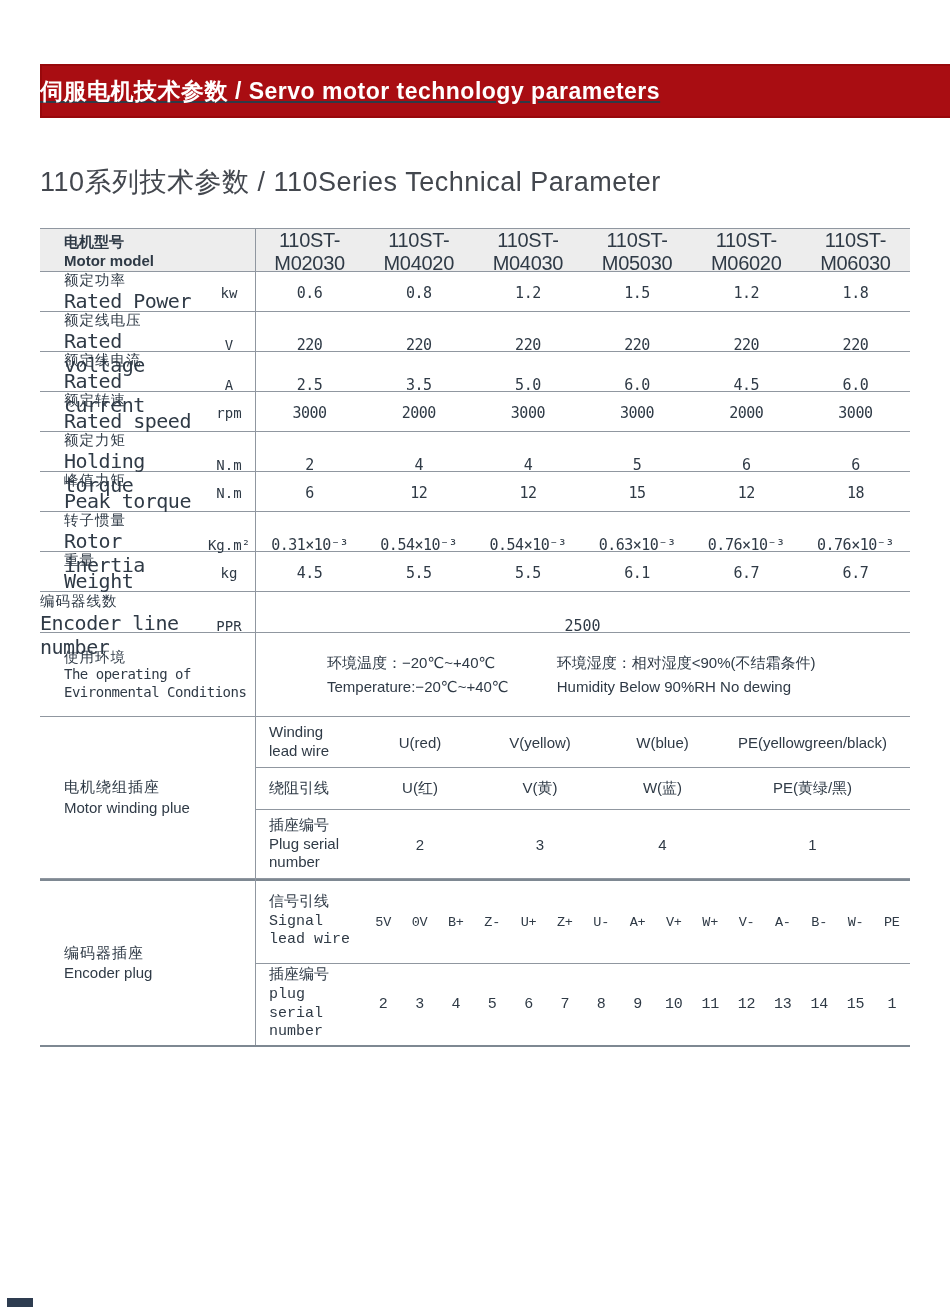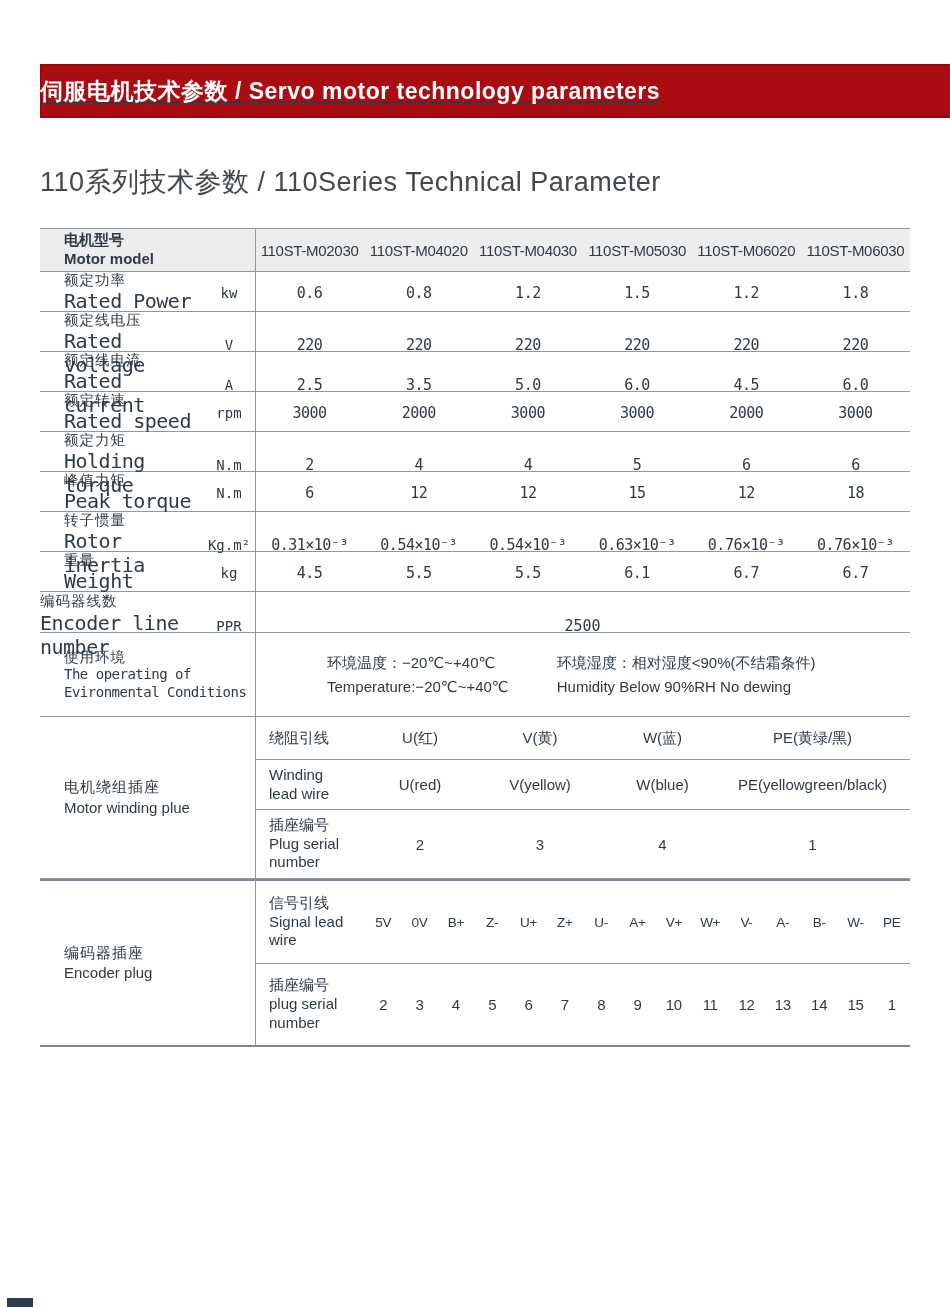--- a/index.html
+++ b/index.html
@@ -39,21 +39,21 @@
   .row-line { border-bottom:1px solid var(--line,#9097a0); }
 
   
   .thead {
     display:grid; grid-template-columns:215px repeat(6,1fr);
     height:43px; background:#ededed; align-items:center;
   }
   .thead .hlabel { padding-left:24px; line-height:1.25; }
   .thead .hlabel .cn { font-size:15px; font-weight:bold; }
   .thead .hlabel .en { font-size:15px; font-weight:bold; }
-  .model-cell { text-align:center; font-size:15px; font-weight:500; letter-spacing:-0.3px; }
+  .model-cell { text-align:center; font-size:20px; font-weight:500; letter-spacing:-0.3px; }
 
   
   .prow {
     display:grid; grid-template-columns:163px 52px repeat(6,1fr);
     height:40px; align-items:center;
   }
   .prow .lbl { padding-left:24px; line-height:1.2; }
   .lbl .cn { font-size:14.5px; letter-spacing:1px; }
   .lbl .en { font-size:20px; font-family:"DejaVu Sans Mono",monospace; letter-spacing:-0.5px; }
   .unit { text-align:center; font-size:14px; font-family:"DejaVu Sans Mono",monospace; }
@@ -85,21 +85,21 @@
   .subrow + .subrow { border-top:1px solid var(--line,#9097a0); }
 
   .wind-grid { grid-template-columns:115px 100px 140px 105px 1fr; }
   .subrow .sublabel { padding-left:14px; font-size:15px; line-height:1.25; }
   .subrow .wcell { text-align:center; font-size:15px; }
   .w1 { height:42px; }
   .w2 { height:50px; }
   .w2 .sublabel { width:95px; }
   .w3 { height:69px; }
 
-  .enc-grid { grid-template-columns:110px repeat(15,1fr); }
+  .enc-grid { grid-template-columns:110px repeat(15,1fr);font-family:Liberation Mono, monospace; }
   .e1 { height:82px; }
   .e2 { height:82px; }
   .ecell { text-align:center; font-size:13.5px; letter-spacing:-0.3px; }
   .e2 .ecell { font-size:15px; }
   .sublabel .wrapnarrow { display:block; width:90px; }
 
   .sec-border-top { border-top:2px solid #7e8892; }
 
   
   .corner-mark {
@@ -220,27 +220,27 @@
       </div>
     </div>
   </div>
 
   <div class="section row-line">
     <div class="seclabel">
       <div class="cn">电机绕组插座</div>
       <div class="en">Motor winding plue</div>
     </div>
     <div class="subrows">
+      <div class="subrow wind-grid w2">
+        <div class="sublabel">Winding lead wire</div>
+        <div class="vals"><div class="wcell">U(red)</div><div class="wcell">V(yellow)</div><div class="wcell">W(blue)</div><div class="wcell">PE(yellowgreen/black)</div></div>
+      </div>
       <div class="subrow wind-grid w1">
         <div class="sublabel">绕阻引线</div>
         <div class="vals"><div class="wcell">U(红)</div><div class="wcell">V(黄)</div><div class="wcell">W(蓝)</div><div class="wcell">PE(黄绿/黑)</div></div>
-      </div>
-      <div class="subrow wind-grid w2">
-        <div class="sublabel">Winding lead wire</div>
-        <div class="vals"><div class="wcell">U(red)</div><div class="wcell">V(yellow)</div><div class="wcell">W(blue)</div><div class="wcell">PE(yellowgreen/black)</div></div>
       </div>
       <div class="subrow wind-grid w3">
         <div class="sublabel">
           <div>插座编号</div>
           <span class="wrapnarrow">Plug serial number</span>
         </div>
         <div class="vals"><div class="wcell">2</div><div class="wcell">3</div><div class="wcell">4</div><div class="wcell">1</div></div>
       </div>
     </div>
   </div>

